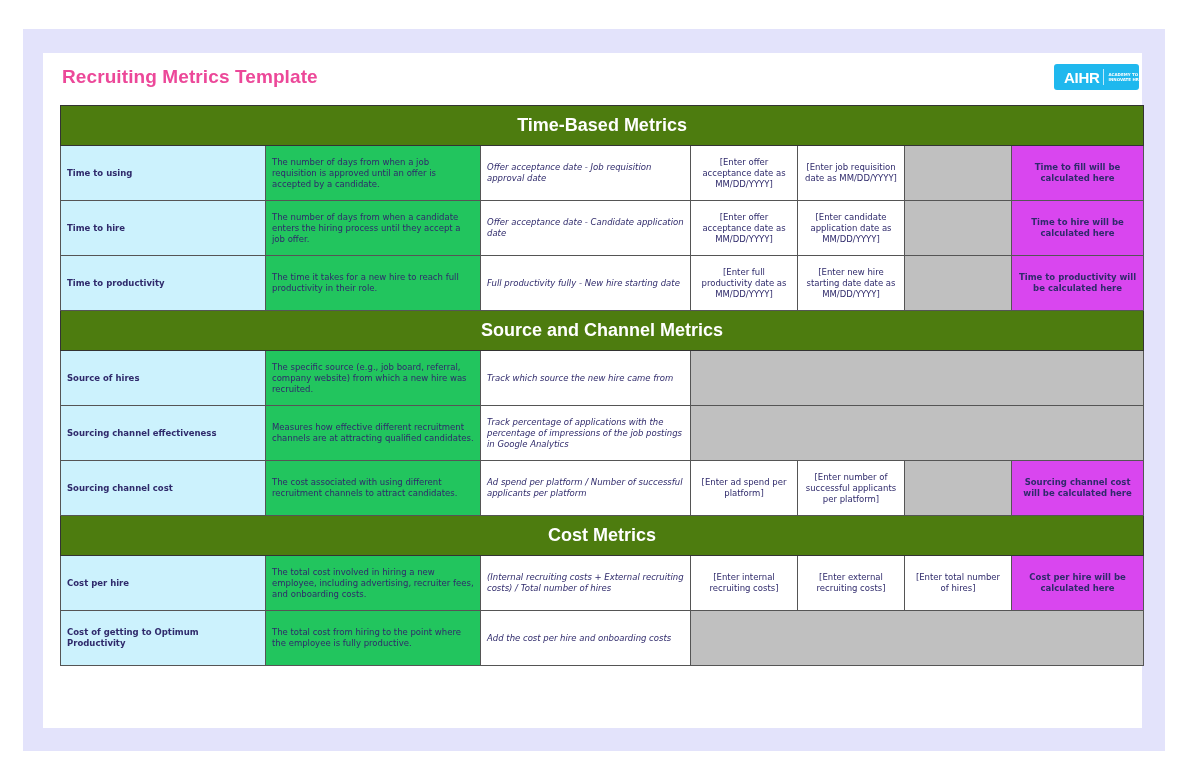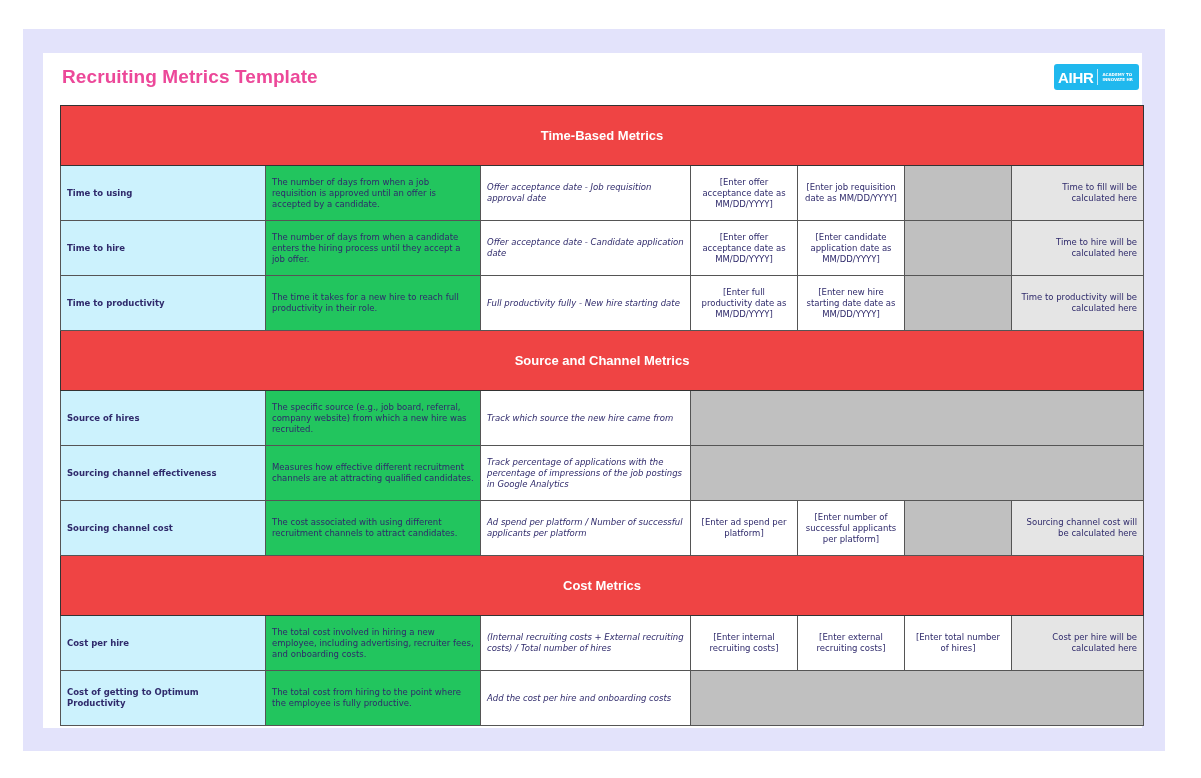--- a/index.html
+++ b/index.html
@@ -1,34 +1,34 @@
 <!DOCTYPE html>
 <html><head>
   <meta charset="utf-8">
   <style>
     * { box-sizing: border-box; margin: 0; padding: 0; }
     html, body { width: 1201px; height: 778px; background: #ffffff; overflow: hidden; }
     body { font-family: "DejaVu Sans", "Liberation Sans", sans-serif; color: #2f2a6b; position: relative; }
     .frame { position: absolute; left: 23px; top: 29px; width: 1142px; height: 722px; background: #e3e3fb; }
     .card { position: absolute; left: 43px; top: 53px; width: 1099px; height: 675px; background: #ffffff; }
     .title { position: absolute; left: 62px; top: 66px; font-family: "Liberation Sans", sans-serif; font-weight: bold; font-size: 19px; color: #ec4899; letter-spacing: 0.1px; }
-    .logo { position: absolute; left: 1054px; top: 64px; width: 85px; height: 26px; background: #1fb8ee; border-radius: 3px; display: flex; align-items: center; padding-left: 4px; color: #fff; }
+    .logo { position: absolute; left: 1054px; top: 64px; width: 85px; height: 26px; background: #1fb8ee; border-radius: 3px; display: flex; align-items: center; padding-left: 10px; color: #fff; }
     .logo .mark { font-family: "Liberation Sans", sans-serif; font-weight: bold; font-size: 15px; letter-spacing: -0.3px; }
     .logo .sep { width: 1px; height: 16px; background: #bfe9fb; margin: 0 4px; }
     .logo .sub { font-size: 4px; line-height: 5px; font-weight: bold; text-transform: uppercase; }
     table.grid { position: absolute; left: 60px; top: 105px; width: 1083px; border-collapse: collapse; table-layout: fixed; }
     table.grid td { border: 1px solid #555; font-size: 8.5px; line-height: 11px; padding: 2px 6px; vertical-align: middle; }
-    tr.section td { background: #ef4444; color: #ffffff; font-family: "Liberation Sans", sans-serif; font-weight: bold; font-size: 13px; text-align: center; height: 60px; border-color: #333; }
+    tr.section td { background: #4d7c0f; color: #ffffff; font-family: "Liberation Sans", sans-serif; font-weight: bold; font-size: 18px; text-align: center; height: 40px; border-color: #333; }
     tr.row td { height: 55px; }
     td.name { background: #ccf2fd; font-weight: bold; font-size: 8px; }
     td.desc { background: #22c55e; }
     td.formula { background: #fff; font-style: italic; text-align: left; }
     td.input { background: #fff; text-align: center; }
     td.gray { background: #c0c0c0; }
-    td.result { background: #e5e5e5; font-weight: normal; text-align: right; }
+    td.result { background: #d946ef; font-weight: bold; text-align: center; }
   </style>
 </head>
 <body>
 
 <div class="frame"></div>
 <div class="card"></div>
 
 <div class="title">Recruiting Metrics Template</div>
 
 <div class="logo">

